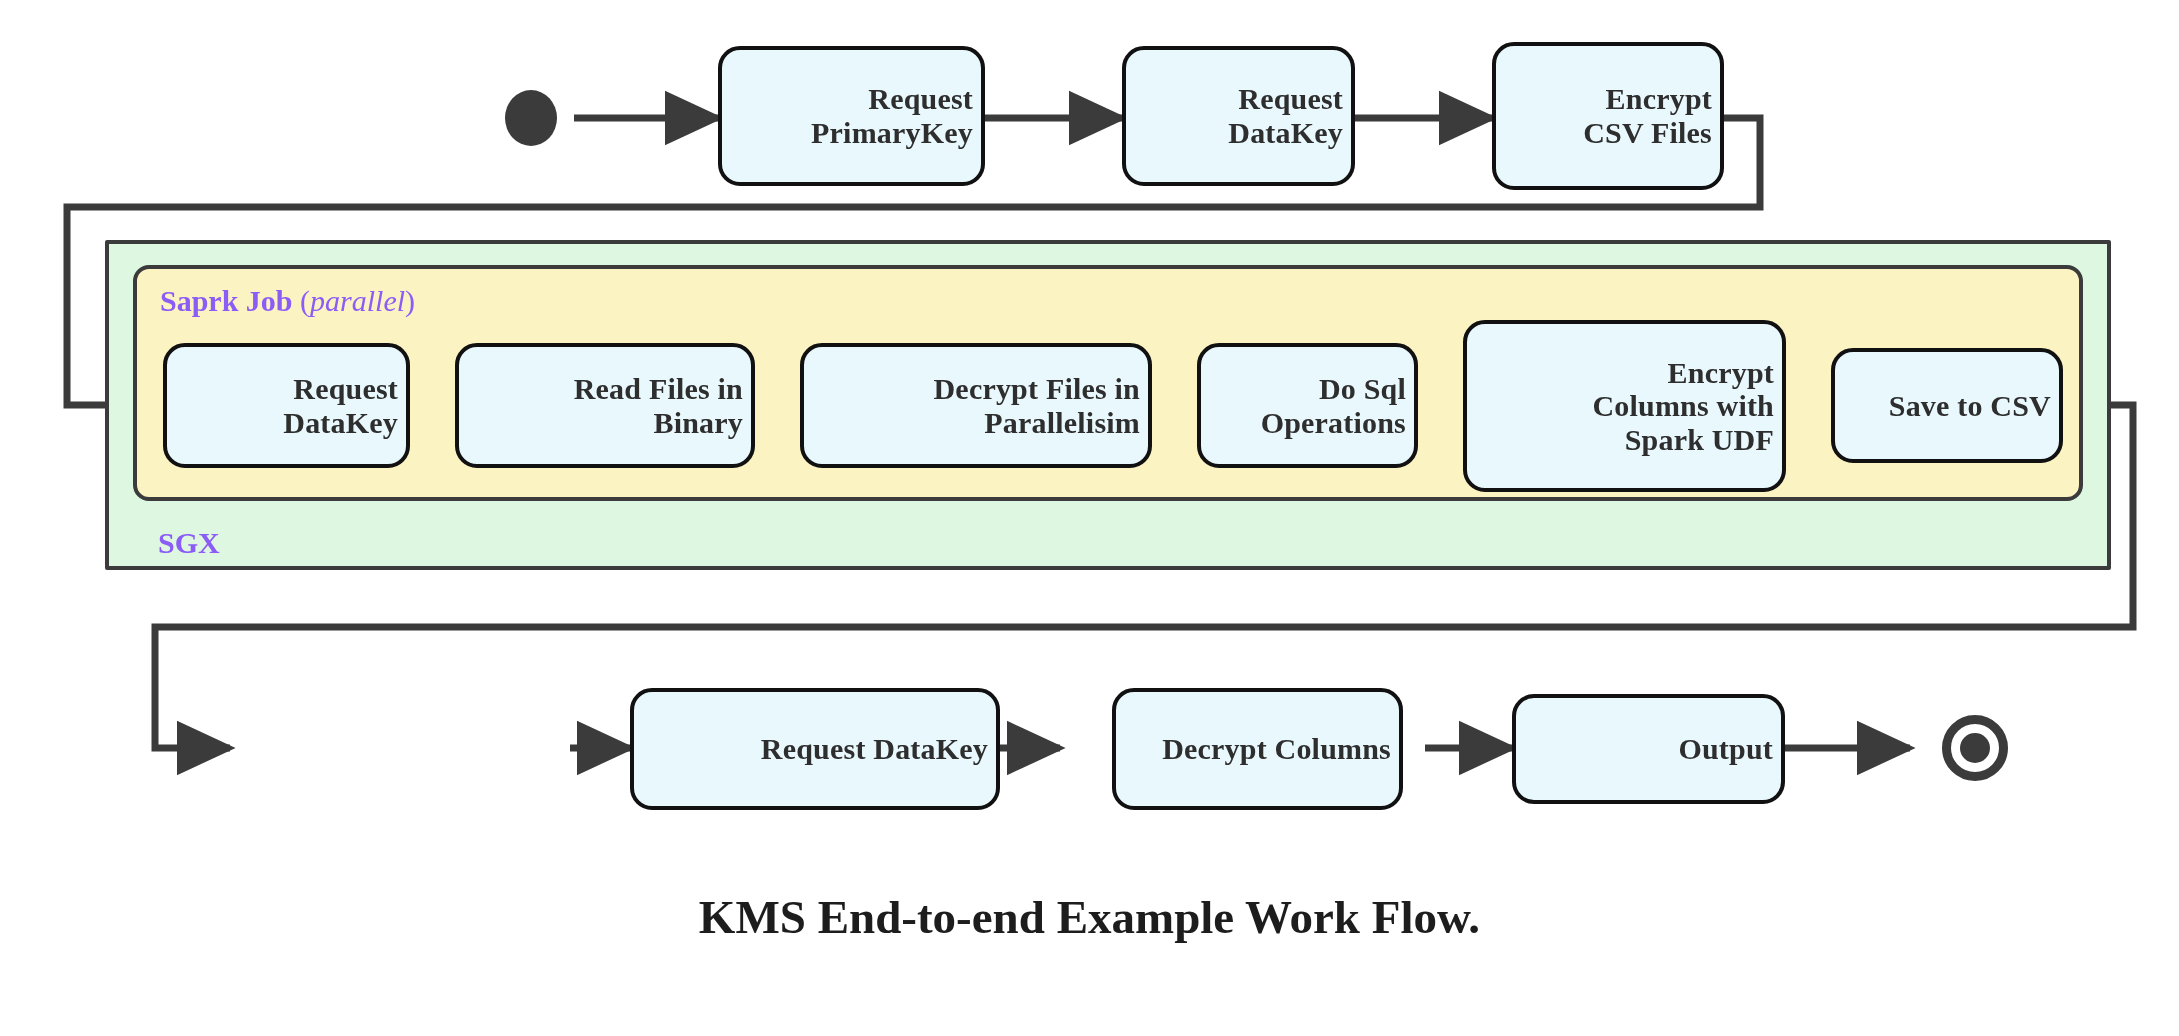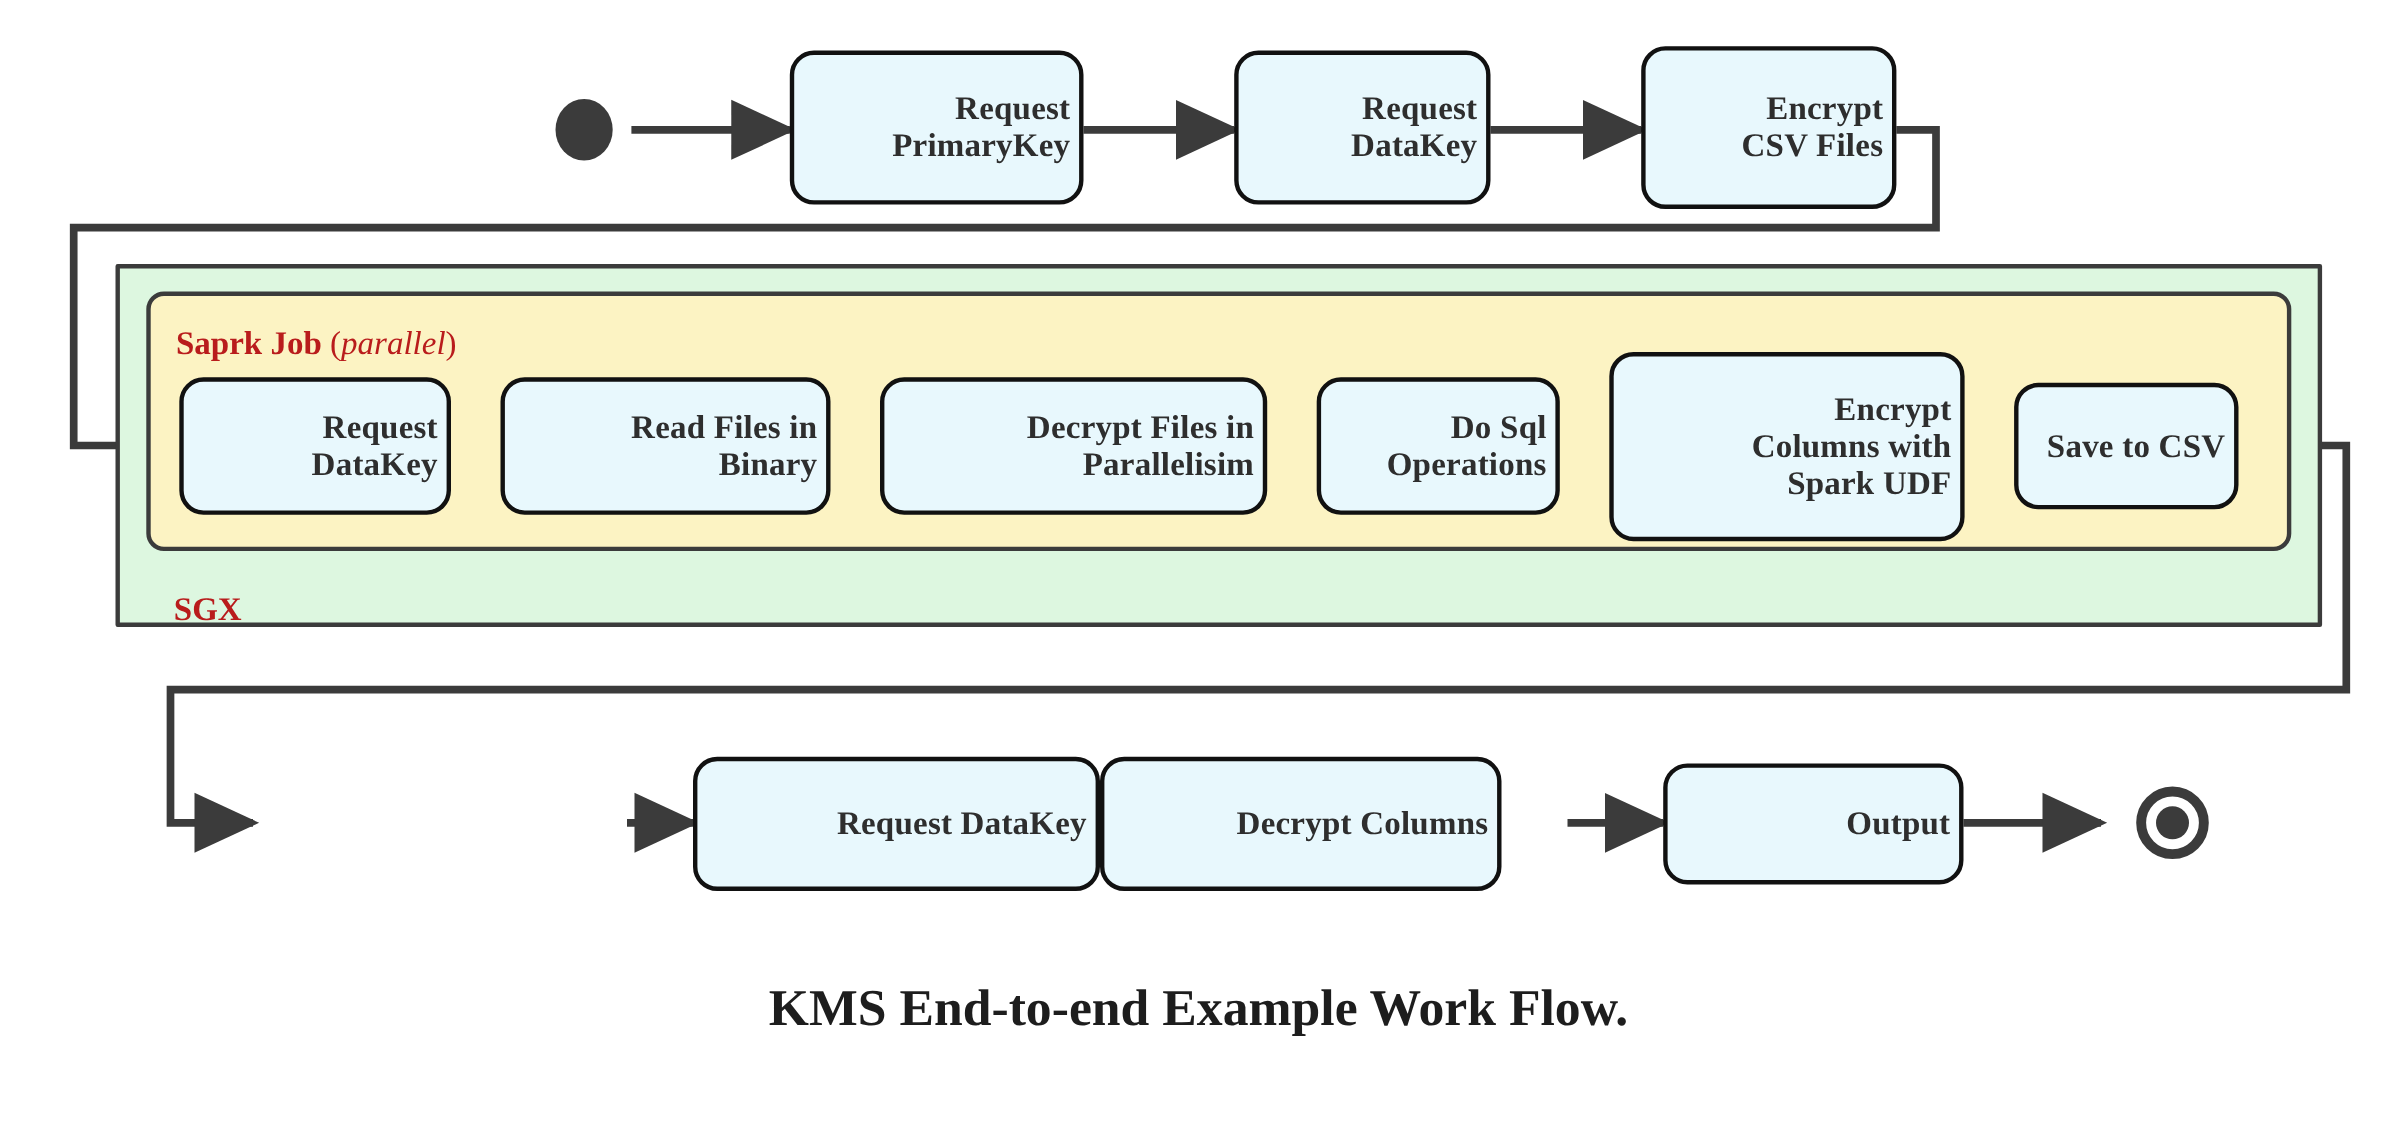--- a/index.html
+++ b/index.html
@@ -61,24 +61,23 @@
   .region-spark {
     background: #fcf3c3;
     border: 4px solid #3b3b3b;
     border-radius: 16px;
     z-index: 2;
   }
   .region-label {
     position: absolute;
     font-weight: bold;
     font-size: 30px;
-    color: #b91c1c;
+    color: #8b5cf6;
     white-space: nowrap;
     z-index: 4;
-    margin-top: 12px;
   }
   .region-label .paren {
     font-weight: normal;
   }
   .region-label .ital {
     font-style: italic;
     font-weight: normal;
   }
   .start-node {
     position: absolute;
@@ -184,28 +183,28 @@
   </div>
   <div class="node" style="left:800px; top:343px; width:352px; height:125px;">
     <span class="label"><span>Decrypt Files in</span><br><span>Parallelisim</span></span>
   </div>
   <div class="node" style="left:1197px; top:343px; width:221px; height:125px;">
     <span class="label"><span>Do Sql</span><br><span>Operations</span></span>
   </div>
   <div class="node" style="left:1463px; top:320px; width:323px; height:172px;">
     <span class="label"><span>Encrypt</span><br><span>Columns with</span><br><span>Spark UDF</span></span>
   </div>
-  <div class="node" style="left:1831px; top:348px; width:204px; height:115px;">
+  <div class="node" style="left:1831px; top:348px; width:232px; height:115px;">
     <span class="label"><span>Save to CSV</span></span>
   </div>
 
   <div class="node" style="left:630px; top:688px; width:370px; height:122px;">
     <span class="label"><span>Request DataKey</span></span>
   </div>
-  <div class="node" style="left:1000px; top:688px; width:365px; height:122px;">
+  <div class="node" style="left:1112px; top:688px; width:291px; height:122px;">
     <span class="label"><span>Decrypt Columns</span></span>
   </div>
   <div class="node" style="left:1512px; top:694px; width:273px; height:110px;">
     <span class="label"><span>Output</span></span>
   </div>
 
   <div class="end-node" style="left:1942px; top:715px;">
     <span class="dot"></span>
   </div>
 

